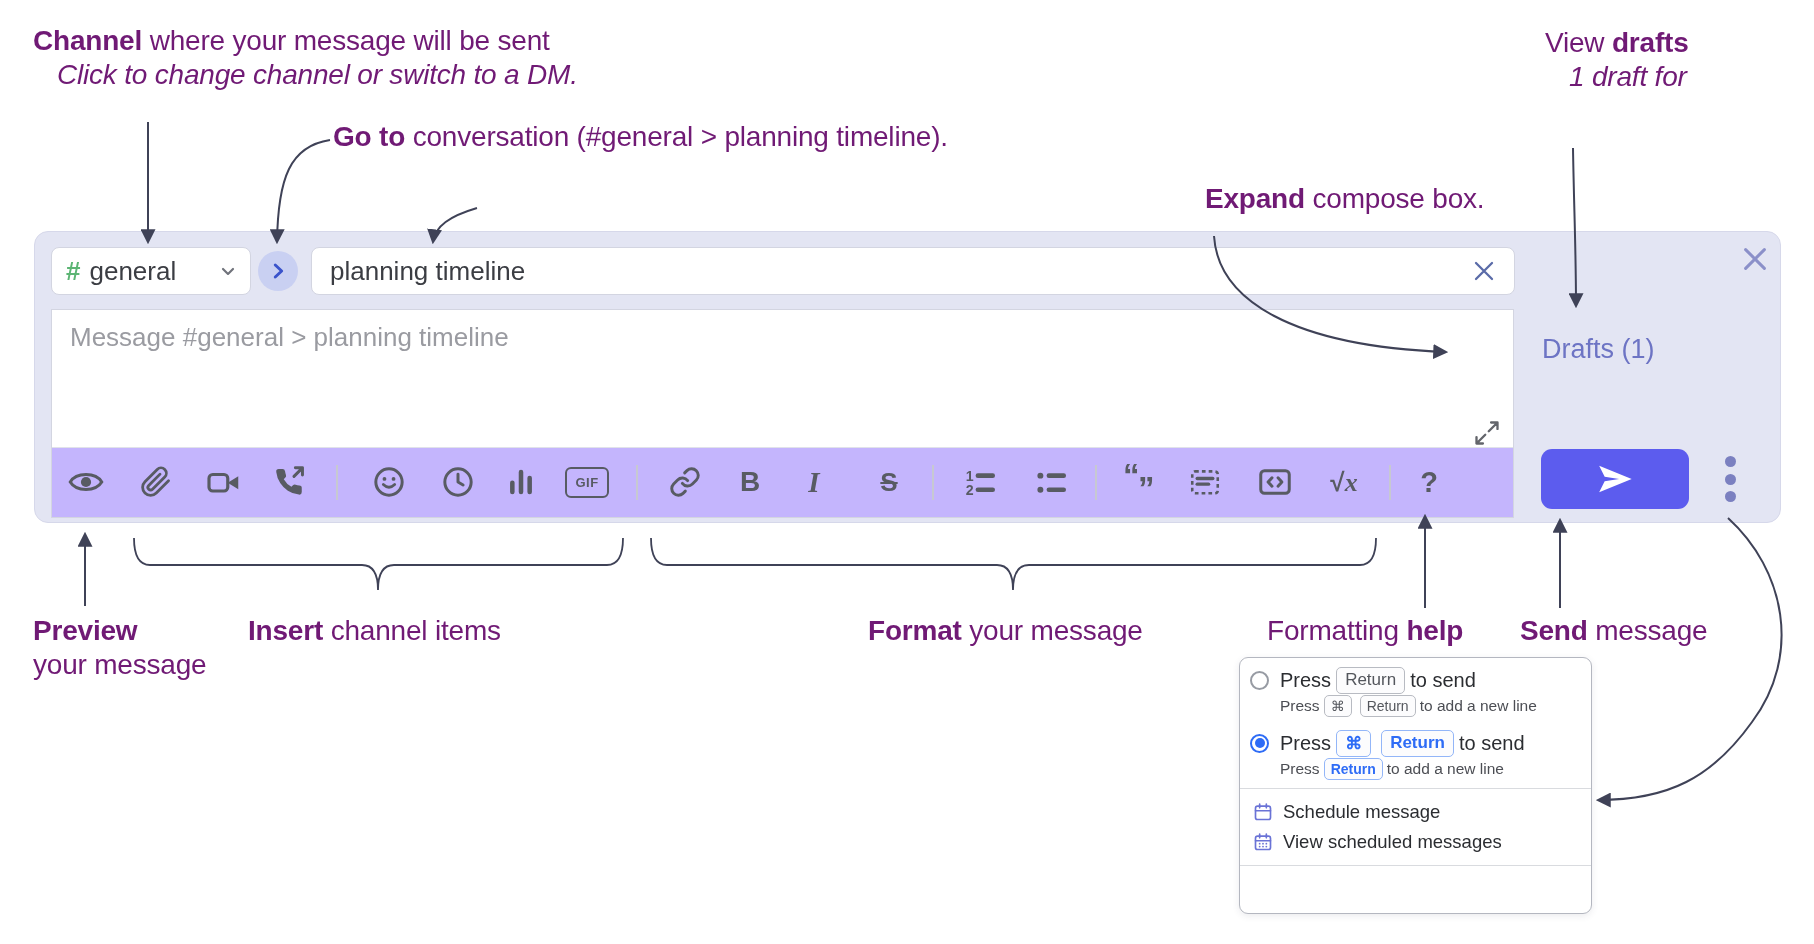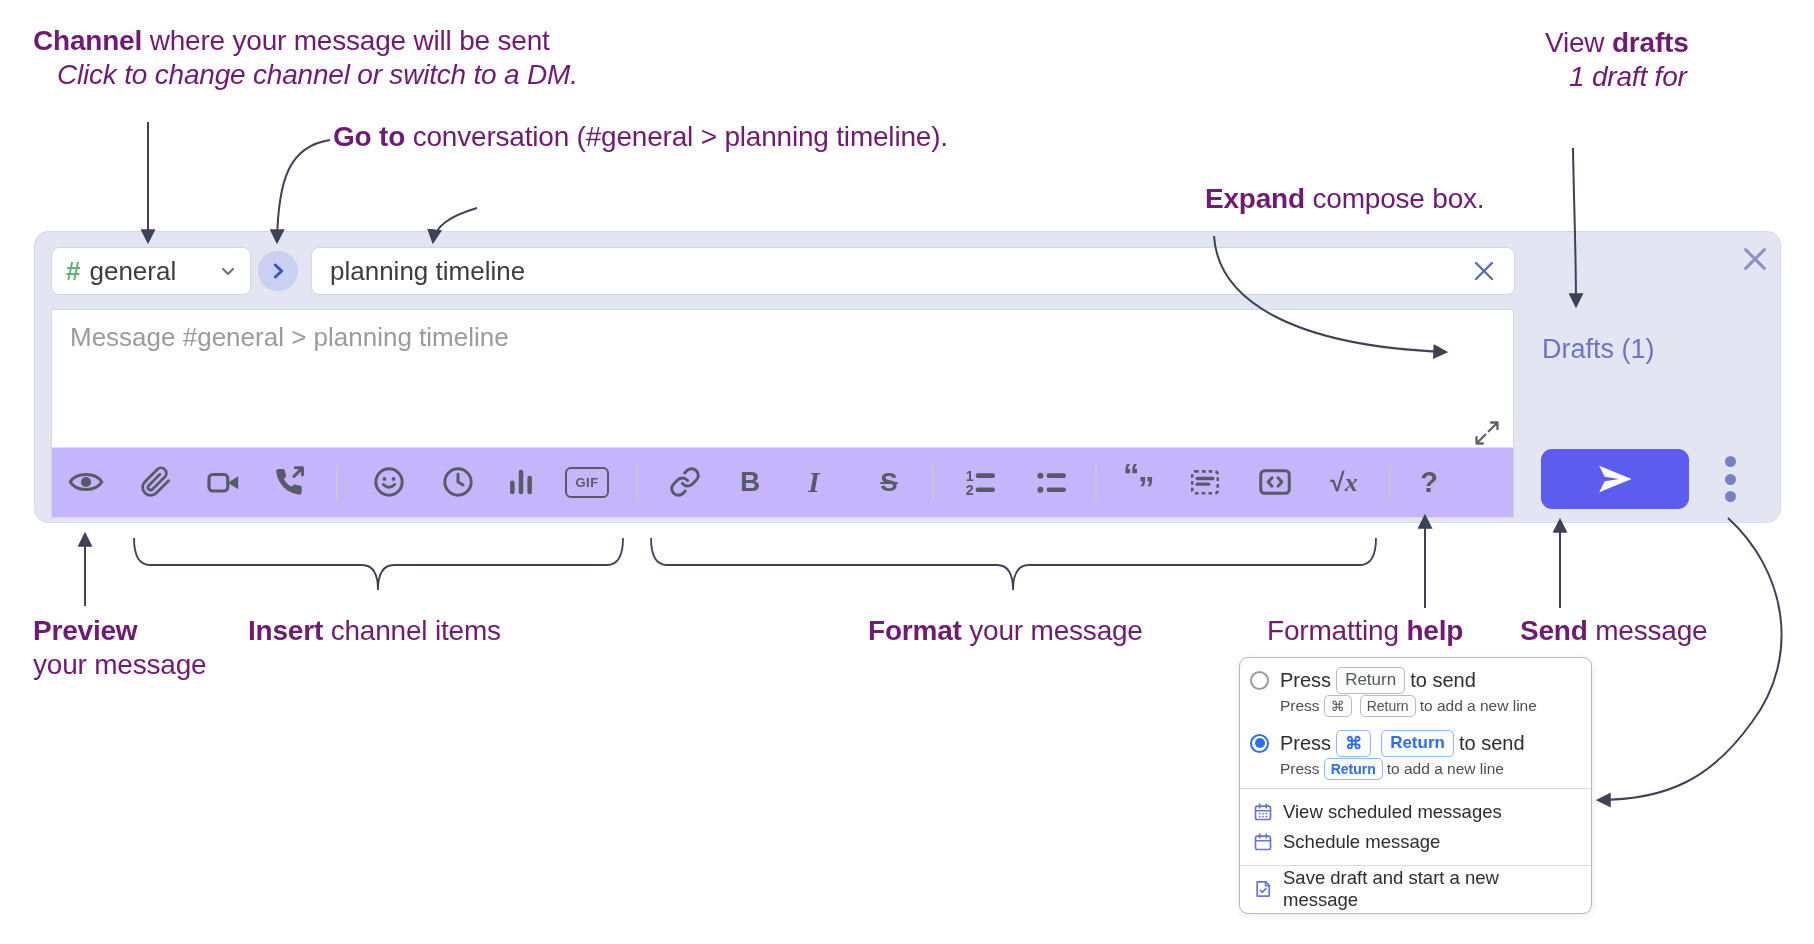--- a/index.html
+++ b/index.html
@@ -345,46 +345,36 @@
         <span class="key small blue">Return</span>
         <span>to add a new line</span>
     </div>
     <hr>
     <div class="menu-item">
       <svg class="micon" viewBox="0 0 24 24">
         <g fill="none" stroke="currentColor" stroke-width="2" stroke-linecap="round">
           <rect x="3" y="5" width="18" height="16" rx="2.5"></rect>
           <path d="M8 2.5 V7 M16 2.5 V7 M3 10.5 H21"></path>
         </g>
+      </svg>
+      <span>Schedule message</span>
+    </div>
+    <div class="menu-item">
+      <svg class="micon" viewBox="0 0 24 24">
+        <g fill="none" stroke="currentColor" stroke-width="2" stroke-linecap="round">
+          <rect x="3" y="5" width="18" height="16" rx="2.5"></rect>
+          <path d="M8 2.5 V7 M16 2.5 V7 M3 10.5 H21"></path>
+        </g>
         <g fill="currentColor">
           <circle cx="8" cy="14" r="1.1"></circle>
             <circle cx="12" cy="14" r="1.1"></circle>
             <circle cx="16" cy="14" r="1.1"></circle>
           <circle cx="8" cy="17.5" r="1.1"></circle>
             <circle cx="12" cy="17.5" r="1.1"></circle>
             <circle cx="16" cy="17.5" r="1.1"></circle>
         </g>
       </svg>
       <span>View scheduled messages</span>
     </div>
-    <div class="menu-item">
-      <svg class="micon" viewBox="0 0 24 24">
-        <g fill="none" stroke="currentColor" stroke-width="2" stroke-linecap="round">
-          <rect x="3" y="5" width="18" height="16" rx="2.5"></rect>
-          <path d="M8 2.5 V7 M16 2.5 V7 M3 10.5 H21"></path>
-        </g>
-      </svg>
-      <span>Schedule message</span>
-    </div>
     <hr>
-    <div class="menu-item">
-      <svg class="micon" viewBox="0 0 24 24">
-        <g fill="none" stroke="currentColor" stroke-width="2" stroke-linecap="round" stroke-linejoin="round">
-          <path d="M5 3.5 H15.5 L19.5 7.5 V20.5 H5 Z"></path>
-          <path d="M15 3.5 V8 H19.5"></path>
-          <path d="M8.8 13.5 L11.2 16 L15.5 11.5"></path>
-        </g>
-      </svg>
-      <span>Save draft and start a new message</span>
-    </div>
   </div>
 
 </div>
 
 </body></html>

